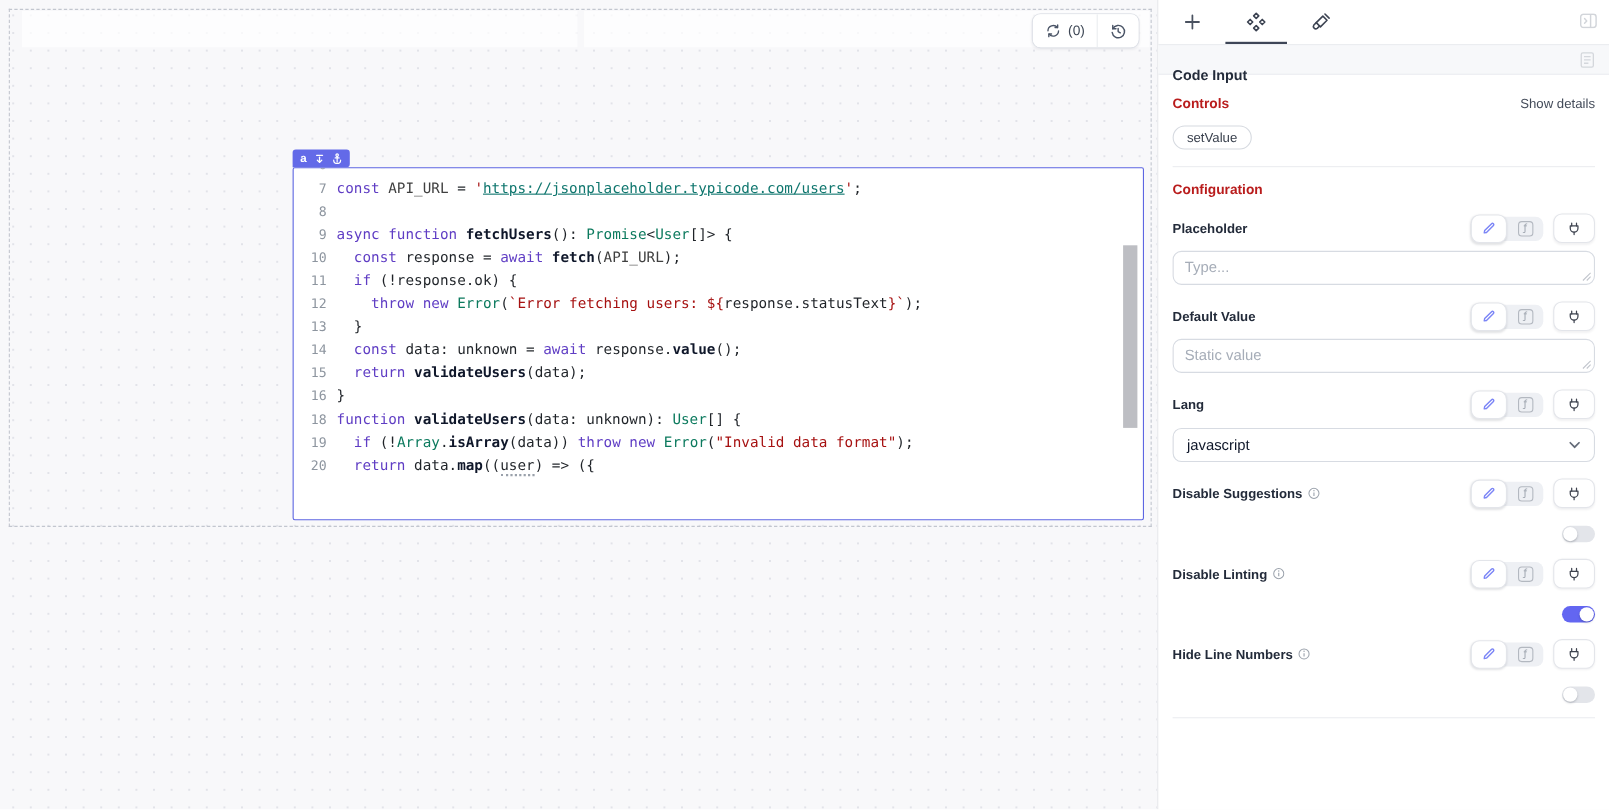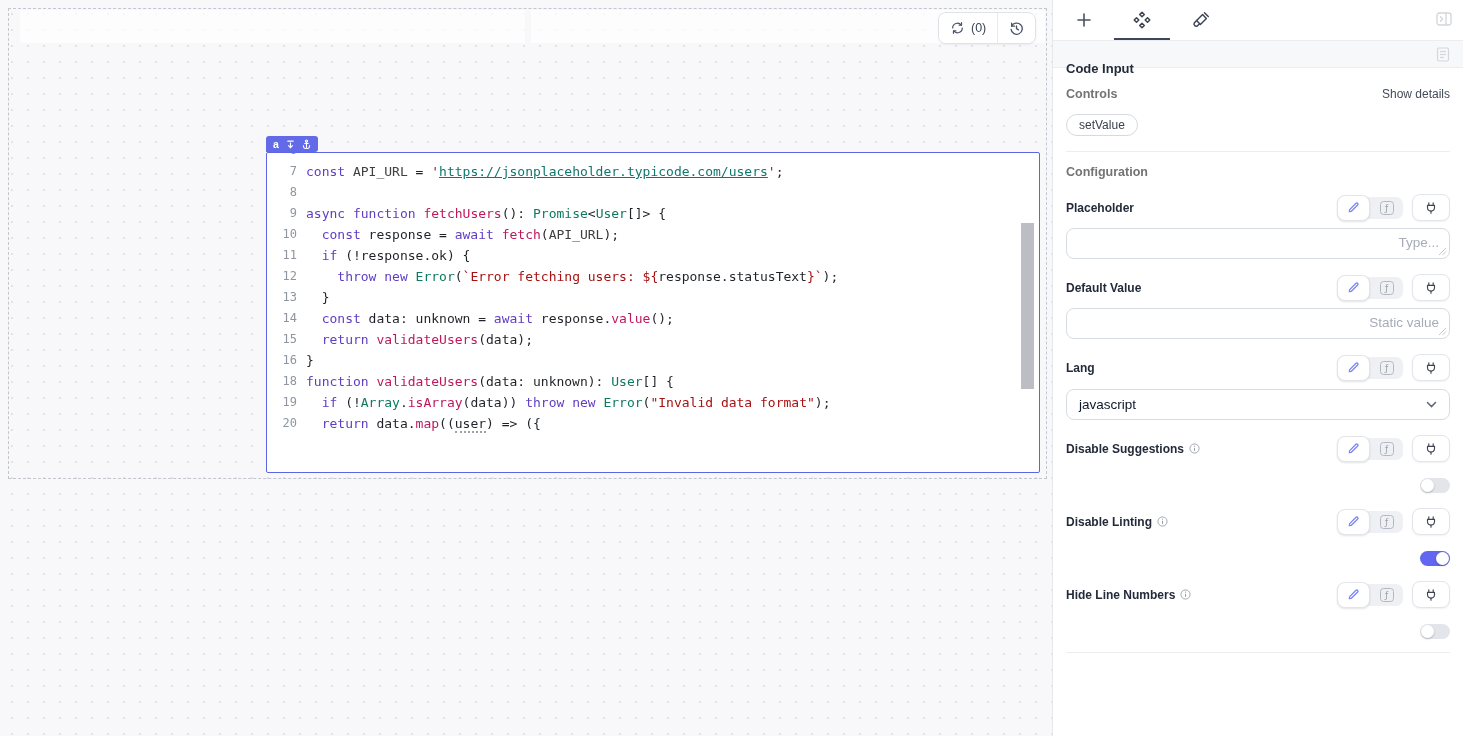--- a/index.html
+++ b/index.html
@@ -38,21 +38,21 @@
   .code-lines{margin-top:-13px;font-family:"DejaVu Sans Mono",monospace;font-size:13px;}
   .cm-line{display:flex;height:21px;line-height:21px;white-space:pre;}
   .gutter{flex:0 0 30px;text-align:right;padding-right:0;color:#8d959f;font-size:12px;}
   .code{padding-left:9px;}
   .tok-kw{color:#5f3dc4;}
   .tok-ty{color:#0c7a5e;}
   .tok-df{color:#404040;}
   .tok-st{color:#a61111;}
   .tok-lk{color:#0f766e;text-decoration:underline;}
   .tok-tx{color:#1f2328;}
-  .tok-fn{color:#be185d;font-weight:normal;}
+  .tok-fn{color:#0f172a;font-weight:bold;}
   .tok-lint{color:#1f2328;border-bottom:2px dotted #9aa1ab;}
   .scrollbar{position:absolute;right:5px;top:70px;width:13px;height:166px;background:#bdbec3;}
 
   
   .panel{position:relative;width:411px;height:736px;background:#fff;
     border-left:1px solid #e7e8ec;}
   .tabbar{height:40px;display:flex;align-items:center;padding-left:2px;position:relative;}
   .tab{width:58px;height:40px;display:flex;align-items:center;justify-content:center;
     background:none;border:none;cursor:pointer;position:relative;}
   .tab.active::after{content:"";position:absolute;left:1px;right:1px;bottom:0;height:2.5px;
@@ -60,21 +60,21 @@
   .collapse-btn{position:absolute;right:11px;top:12px;background:none;border:none;cursor:pointer;padding:0;}
 
   .code-input-row{height:28px;background:#f7f8fa;border-top:1px solid #ebedf0;
     border-bottom:1px solid #ebedf0;display:flex;align-items:center;
     justify-content:space-between;padding:0 13px;}
   .panel-title{font-size:13px;font-weight:bold;color:#232b3a;margin-top:28px;}
 
   .panel-body{padding:0 13px;}
   .row-between{display:flex;align-items:center;justify-content:space-between;}
   .controls-head{margin-top:19px;}
-  .sec-title{font-size:12.5px;font-weight:bold;color:#737373;}
+  .sec-title{font-size:12.5px;font-weight:bold;color:#b91c1c;}
   .link-text{font-size:12px;color:#434b59;cursor:pointer;background:none;border:none;font-family:inherit;padding:0;}
   .pill-btn{margin-top:13px;display:inline-block;background:#fff;border:1px solid #d6dae0;
     border-radius:13px;padding:3px 12px;font-size:12px;color:#39404d;cursor:pointer;font-family:inherit;}
   .divider{border-top:1px solid #ebedf0;margin-top:15px;}
 
   .config-title{margin-top:13px;}
   .field-head{margin-top:15px;display:flex;align-items:center;justify-content:space-between;height:27px;}
   .field-label-wrap{display:flex;align-items:center;gap:5px;}
   .field-label{font-size:12px;font-weight:bold;color:#232b3a;}
   .field-actions{display:flex;align-items:center;gap:9px;}
@@ -86,21 +86,21 @@
   .seg-fx{position:absolute;right:0;top:0;width:33px;height:26px;background:none;border:none;
     display:flex;align-items:center;justify-content:center;cursor:pointer;}
   .fxbox{width:14px;height:14px;border:1.3px solid #b3b8c0;border-radius:3.5px;display:flex;
     align-items:center;justify-content:center;font-size:9px;color:#9aa1ab;
     font-family:"DejaVu Sans",sans-serif;}
   .plug-btn{width:38px;height:27px;background:#fff;border:1px solid #e3e5ea;border-radius:8px;
     box-shadow:0 1px 2px rgba(16,24,40,.06);display:flex;align-items:center;justify-content:center;cursor:pointer;}
 
   .t-area{margin-top:7px;position:relative;width:100%;height:31px;border:1px solid #d7dbe2;
     border-radius:8px;background:#fff;padding:6px 10px;font-size:13.5px;font-family:inherit;
-    color:#737373;resize:none;overflow:hidden;display:block;text-align:right;}
+    color:#737373;resize:none;overflow:hidden;display:block;}
   .t-area::placeholder{color:#a6adb8;}
   .field-control-wrap{position:relative;}
   .rc{position:absolute;right:3px;bottom:3px;}
 
   .select{margin-top:8px;height:31px;border:1px solid #d7dbe2;border-radius:8px;background:#fff;
     display:flex;align-items:center;justify-content:space-between;padding:0 12px;cursor:pointer;}
   .select-value{font-size:13.5px;color:#0f172a;}
 
   .toggle-row{margin-top:16px;display:flex;justify-content:flex-end;}
   .toggle{position:relative;width:30px;height:15px;border-radius:8px;background:#e3e5ea;

